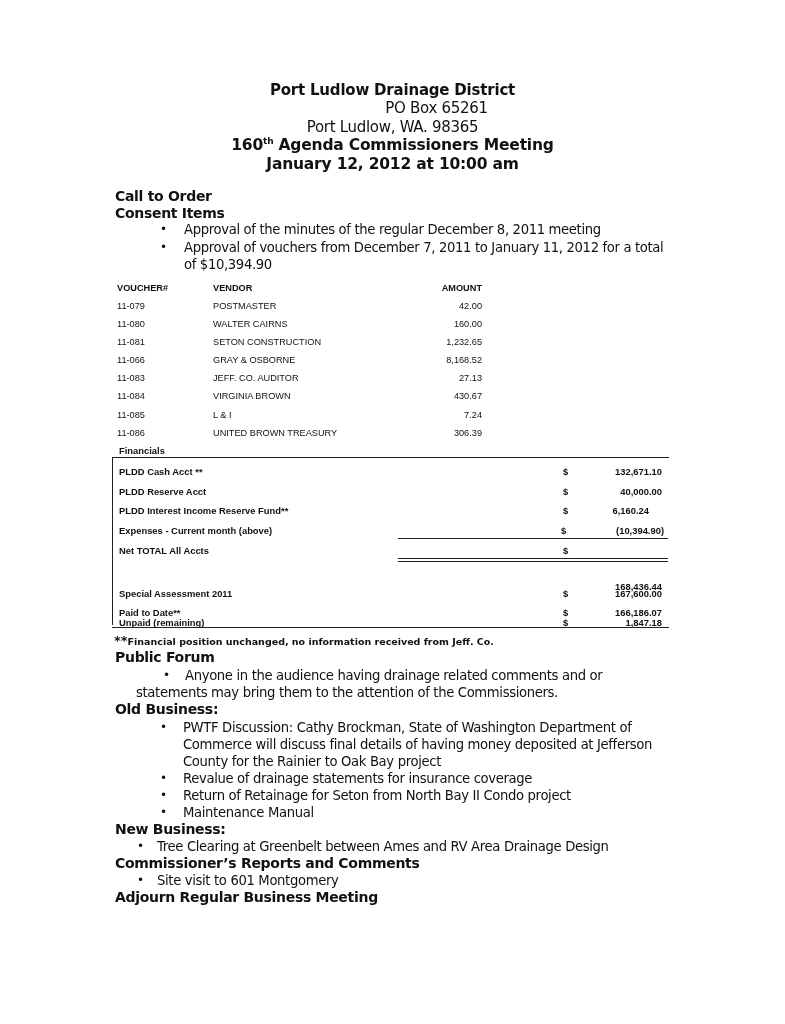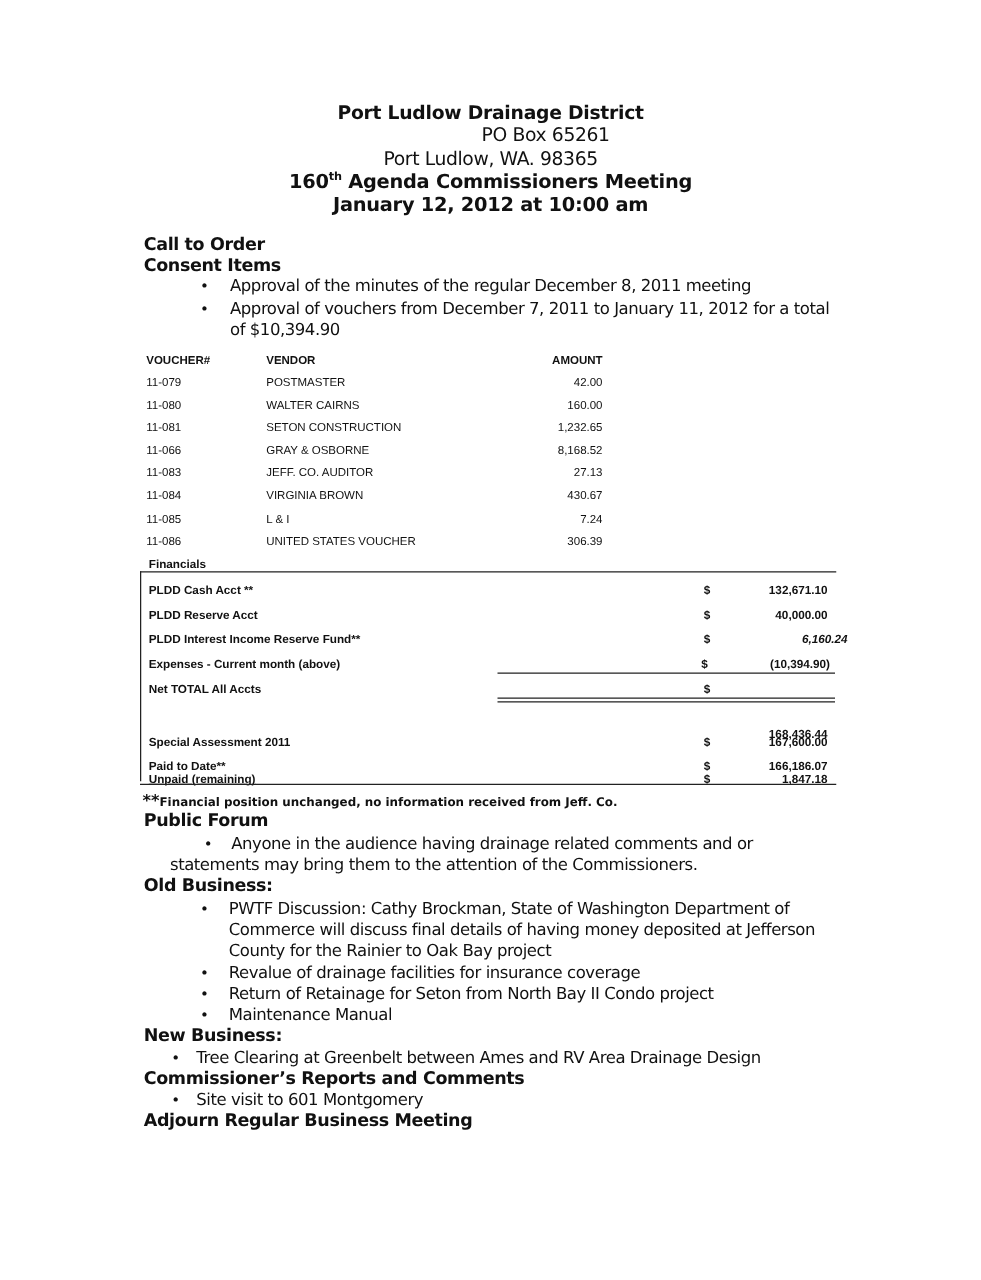--- a/index.html
+++ b/index.html
@@ -74,21 +74,21 @@
     <div class="tbl" style="left:213px;top:391px;">VIRGINIA BROWN</div>
     <div class="tbl right" style="left:400px;width:82px;top:391px;">430.67</div>
   </div>
   <div>
     <div class="tbl" style="left:117px;top:410px;">11-085</div>
     <div class="tbl" style="left:213px;top:410px;">L &amp; I</div>
     <div class="tbl right" style="left:400px;width:82px;top:410px;">7.24</div>
   </div>
   <div>
     <div class="tbl" style="left:117px;top:428px;">11-086</div>
-    <div class="tbl" style="left:213px;top:428px;">UNITED STATES VOUCHER</div>
+    <div class="tbl" style="left:213px;top:428px;">UNITED BROWN TREASURY</div>
     <div class="tbl right" style="left:400px;width:82px;top:428px;">306.39</div>
   </div>
 </div>
 
 <div>
   <div class="fin" style="left:119px;top:445px;">Financials</div>
   <div class="line" style="left:112px;top:457px;width:557px;height:1px;"></div>
   <div class="line" style="left:112px;top:457px;width:1px;height:168px;"></div>
 
   <div>
@@ -97,21 +97,21 @@
     <div class="fin right" style="left:575px;width:87px;top:466px;">132,671.10</div>
   </div>
   <div>
     <div class="fin" style="left:119px;top:486px;">PLDD Reserve Acct</div>
     <div class="fin" style="left:563px;top:486px;">$</div>
     <div class="fin right" style="left:575px;width:87px;top:486px;">40,000.00</div>
   </div>
   <div>
     <div class="fin" style="left:119px;top:505px;">PLDD Interest Income Reserve Fund**</div>
     <div class="fin" style="left:563px;top:505px;">$</div>
-    <div class="fin right" style="left:591px;width:87px;top:505px;font-style:italic;">6,160.24</div>
+    <div class="fin right" style="left:562px;width:87px;top:505px;">6,160.24</div>
   </div>
   <div>
     <div class="fin" style="left:119px;top:525px;">Expenses - Current month (above)</div>
     <div class="fin" style="left:561px;top:525px;">$</div>
     <div class="fin right" style="left:575px;width:89px;top:525px;">(10,394.90)</div>
   </div>
   <div class="line" style="left:398px;top:538px;width:270px;height:1px;"></div>
   <div>
     <div class="fin" style="left:119px;top:545px;">Net TOTAL All Accts</div>
     <div class="fin" style="left:563px;top:545px;">$</div>
@@ -146,21 +146,21 @@
 <span class="bullet" style="left:163px;top:668px;">•</span>
 <div class="txt" style="left:185px;top:668px;">Anyone in the audience having drainage related comments and or</div>
 <div class="txt" style="left:136px;top:685px;">statements may bring them to the attention of the Commissioners.</div>
 
 <div class="sec" style="top:701px;">Old Business:</div>
 <span class="bullet" style="left:160px;top:720px;">•</span>
 <div class="txt" style="left:183px;top:720px;">PWTF Discussion:  Cathy Brockman, State of Washington Department of</div>
 <div class="txt" style="left:183px;top:737px;">Commerce will discuss final details of having money deposited at Jefferson</div>
 <div class="txt" style="left:183px;top:754px;">County for the Rainier to Oak Bay project</div>
 <span class="bullet" style="left:160px;top:771px;">•</span>
-<div class="txt" style="left:183px;top:771px;">Revalue of drainage facilities for insurance coverage</div>
+<div class="txt" style="left:183px;top:771px;">Revalue of drainage statements for insurance coverage</div>
 <span class="bullet" style="left:160px;top:788px;">•</span>
 <div class="txt" style="left:183px;top:788px;">Return of Retainage for Seton from North Bay II Condo project</div>
 <span class="bullet" style="left:160px;top:805px;">•</span>
 <div class="txt" style="left:183px;top:805px;">Maintenance Manual</div>
 
 <div class="sec" style="top:821px;">New Business:</div>
 <span class="bullet" style="left:137px;top:839px;">•</span>
 <div class="txt" style="left:157px;top:839px;">Tree Clearing at Greenbelt between Ames and RV Area Drainage Design</div>
 
 <div class="sec" style="top:855px;">Commissioner’s Reports and Comments</div>

